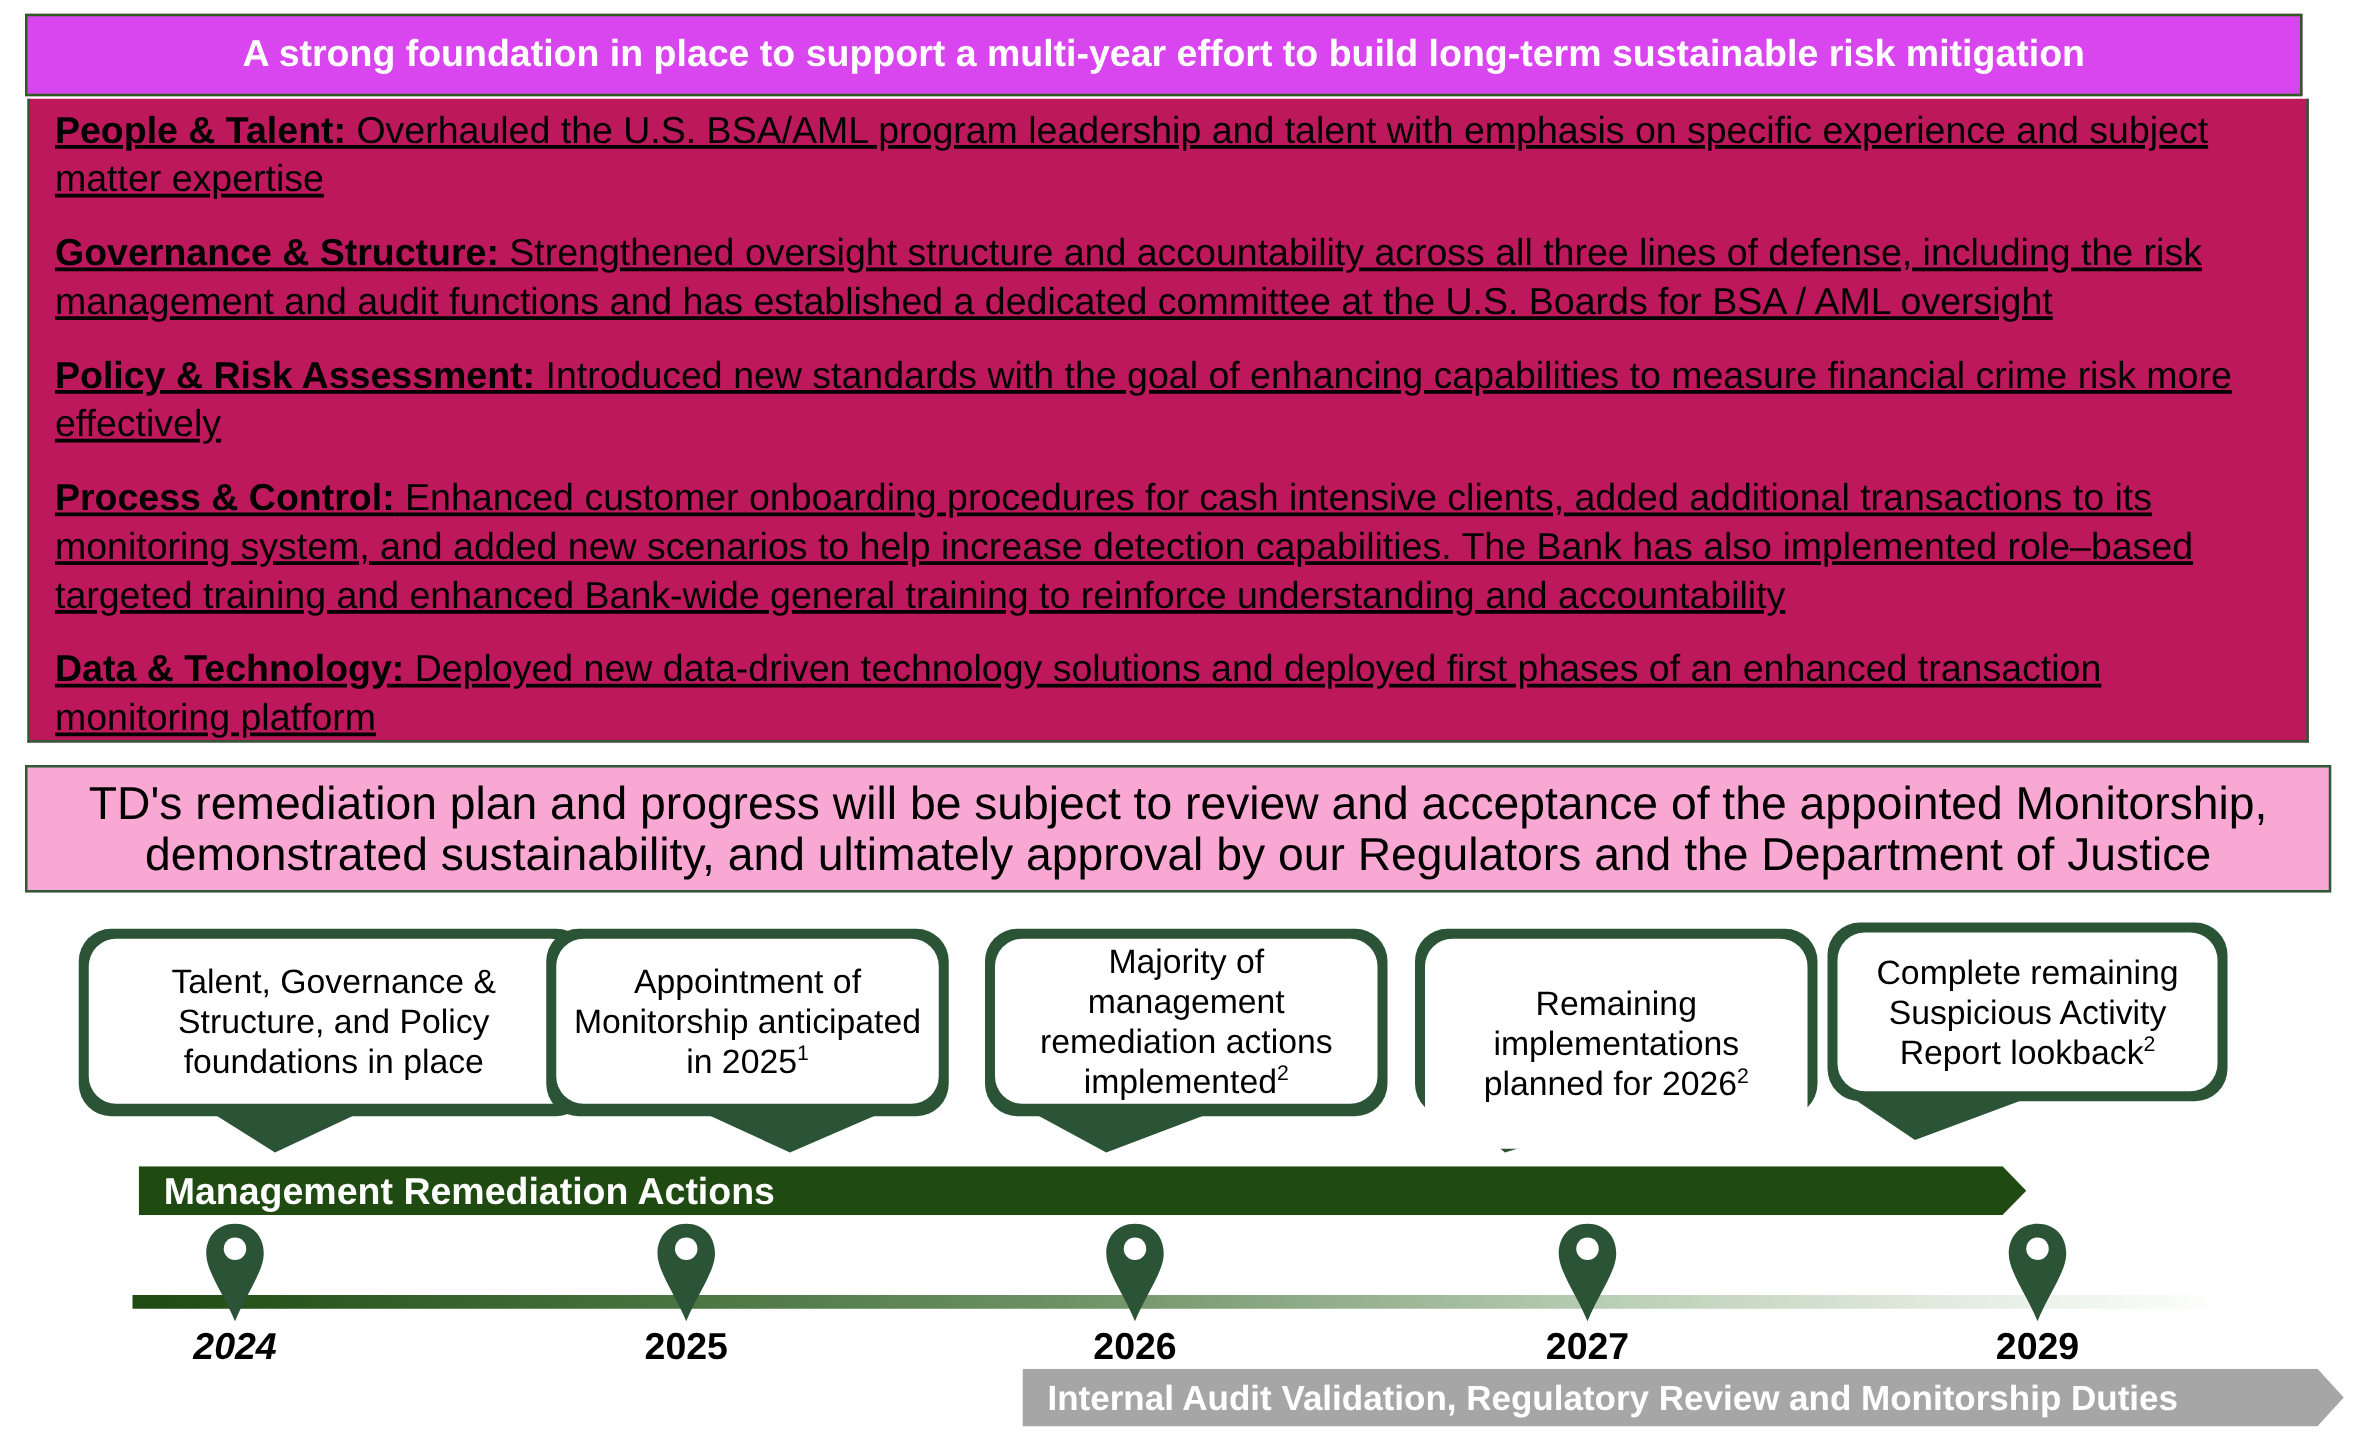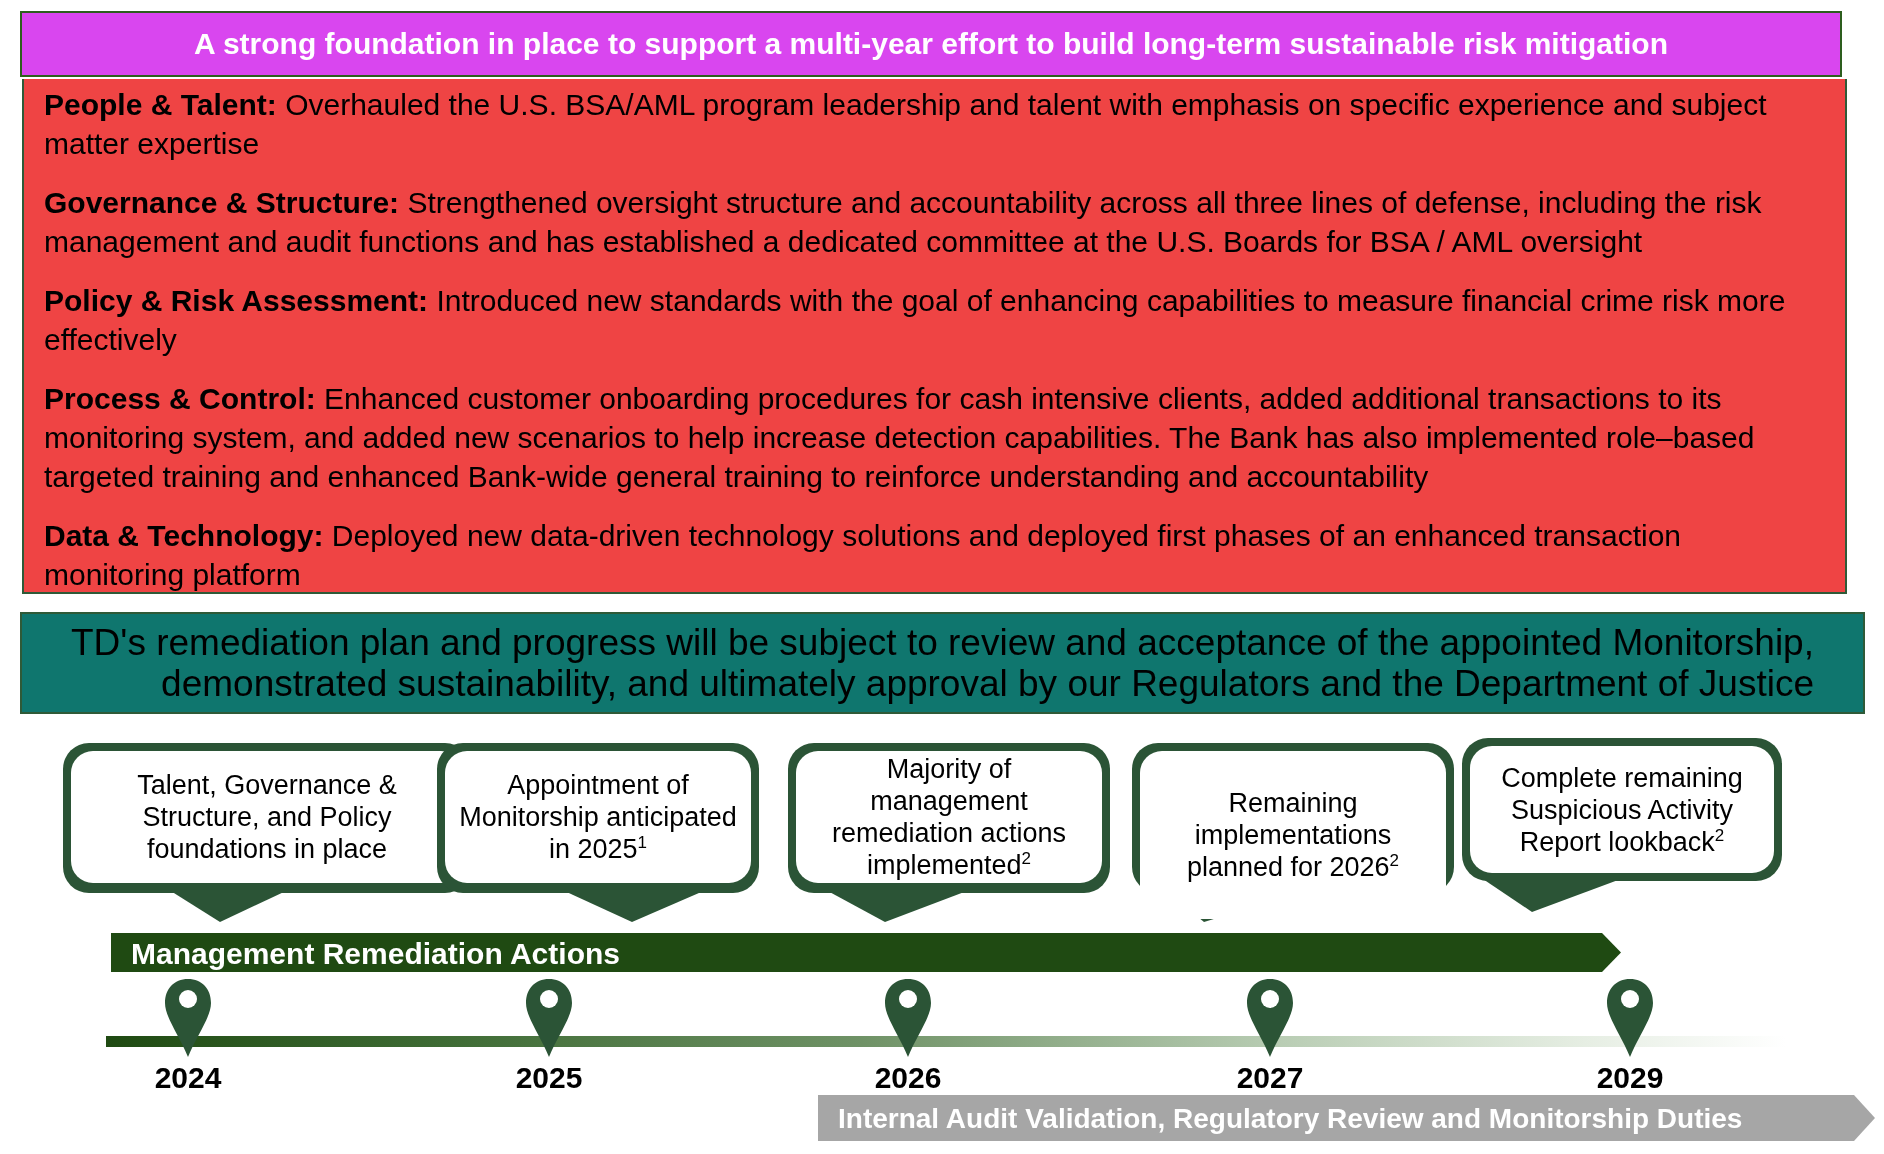--- a/index.html
+++ b/index.html
@@ -3,28 +3,28 @@
 <meta charset="utf-8">
 <style>
   html, body { margin:0; padding:0; background:#ffffff; }
   body { width:1884px; height:1154px; position:relative; overflow:hidden;
          font-family:"Liberation Sans", sans-serif; color:#000; }
 
   .foundation-header { position:absolute; left:20px; top:11px; width:1822px; height:66px;
     background:#d946ef; border:2px solid #2d5e1e; box-sizing:border-box;
     color:#fff; font-weight:bold; font-size:30px; display:flex; align-items:center; justify-content:center; }
   .foundation-body { position:absolute; left:22px; top:79px; width:1825px; height:515px;
-    background:#ef4444; border:2px solid #2f5a38; border-top:none; box-sizing:border-box;
-    padding:6px 18px 0 20px; font-size:30px; line-height:39px; }
+    background:#be185d; border:2px solid #2f5a38; border-top:none; box-sizing:border-box;
+    padding:6px 18px 0 20px; font-size:30px; line-height:39px;text-decoration:underline; }
   .pillar { margin:0 0 20px 0; }
   .pillar .lbl { font-weight:bold; }
 
   .notice { position:absolute; left:20px; top:612px; width:1845px; height:102px;
-    border:2px solid #2f5a38; box-sizing:border-box; background:#0f766e;
-    font-size:37px; line-height:41px; text-align:right; display:flex; align-items:center; justify-content:center; }
+    border:2px solid #2f5a38; box-sizing:border-box; background:#f9a8d4;
+    font-size:37px; line-height:41px; text-align:center; display:flex; align-items:center; justify-content:center; }
 
   .bubble { position:absolute; box-sizing:border-box; }
   .bubble .frame { position:absolute; left:0; top:0; right:0; border-radius:26px; background:#2b5436; }
   .bubble .inner { position:absolute; left:8px; top:8px; right:8px; border-radius:22px; background:#fff;
      display:flex; align-items:center; justify-content:center; text-align:center;
      font-size:27px; line-height:32px; padding:0 10px; box-sizing:border-box; }
   .bubble sup { font-size:17px; line-height:0; }
   .bubble svg.tail { position:absolute; left:0; top:0; overflow:visible; }
 
   .mra-banner { position:absolute; left:111px; top:933px; }
@@ -131,21 +131,21 @@
 </svg>
 <svg class="pin" style="left:1245px;" viewBox="0 0 50 82">
   <path d="M25 2 C11 2 2 12 2 26 C2 40 16 58 25 80 C34 58 48 40 48 26 C48 12 39 2 25 2 Z" fill="#2b5436"></path>
   <circle cx="25" cy="22" r="9" fill="#fff"></circle>
 </svg>
 <svg class="pin" style="left:1605px;" viewBox="0 0 50 82">
   <path d="M25 2 C11 2 2 12 2 26 C2 40 16 58 25 80 C34 58 48 40 48 26 C48 12 39 2 25 2 Z" fill="#2b5436"></path>
   <circle cx="25" cy="22" r="9" fill="#fff"></circle>
 </svg>
 
-<div class="year" style="left:128px;">2024</div>
+<div class="year" style="left:128px;font-style:italic;">2024</div>
 <div class="year" style="left:489px;">2025</div>
 <div class="year" style="left:848px;">2026</div>
 <div class="year" style="left:1210px;">2027</div>
 <div class="year" style="left:1570px;">2029</div>
 
 <svg class="audit-arrow" width="1060" height="47">
   <polygon points="0,0 1036,0 1057,23 1036,46 0,46" fill="#a6a6a6"></polygon>
 </svg>
 <div class="audit-label">Internal Audit Validation, Regulatory Review and Monitorship Duties</div>
 

